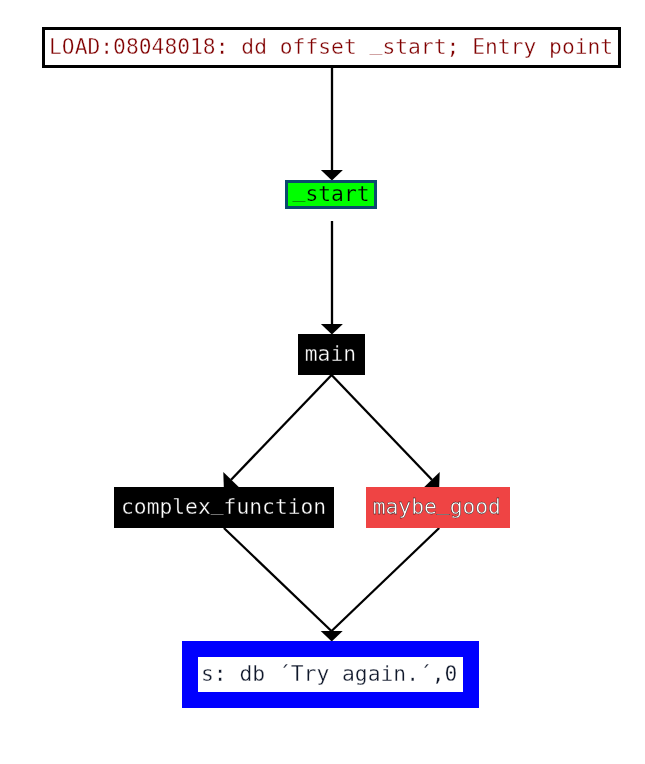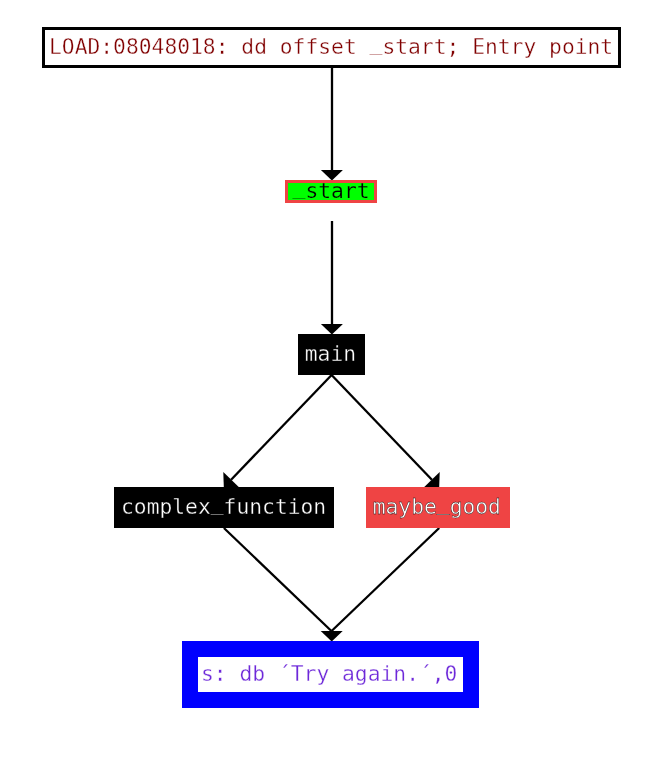--- a/index.html
+++ b/index.html
@@ -5,31 +5,31 @@
 <style>
   html,body{margin:0;padding:0;background:#ffffff;}
   #page{position:relative;width:645px;height:764px;background:#ffffff;overflow:hidden;}
   svg.edges{position:absolute;left:0;top:0;width:645px;height:764px;}
   .node{position:absolute;box-sizing:border-box;display:flex;align-items:center;
         font-family:"DejaVu Sans Mono", monospace;font-size:21.3px;line-height:1;white-space:pre;}
   .node .lbl{display:block;position:relative;top:-1px;transform:translateZ(0);}
   .lbl i.us{font-style:normal;position:relative;top:-4px;}
   #n-entry{left:42px;top:27px;width:579px;height:41px;background:#ffffff;border:3px solid #000000;
            color:#800000;padding-left:4px;-webkit-text-stroke:0.35px #ffffff;}
-  #n-start{left:285px;top:180px;width:92px;height:23px;background:#00ff00;border:3px solid #ef4444;
+  #n-start{left:285px;top:180px;width:92px;height:29px;background:#00ff00;border:3px solid #0c4a6e;
            color:#000000;padding-left:4.6px;-webkit-text-stroke:0.25px #00ff00;}
   #n-main{left:298px;top:334px;width:67px;height:41px;background:#000000;color:#ffffff;
           padding-left:6.8px;-webkit-text-stroke:0.35px #000000;}
   #n-complex{left:114px;top:487px;width:220px;height:41px;background:#000000;color:#ffffff;
           padding-left:7px;-webkit-text-stroke:0.35px #000000;}
   #n-maybe{left:366px;top:487px;width:144px;height:41px;background:#ef4444;color:#ffffff;
           padding-left:6.7px;-webkit-text-stroke:0.35px #000000;}
   #n-string{left:182px;top:641px;width:297px;height:67px;background:#0000ff;}
   #n-string .inner{position:absolute;left:16px;top:16px;width:265px;height:35px;background:#ffffff;
-       display:flex;align-items:center;color:#6d28d9;padding-left:3px;box-sizing:border-box;
+       display:flex;align-items:center;color:#0f172a;padding-left:3px;box-sizing:border-box;
        -webkit-text-stroke:0.3px #ffffff;
        font-family:"DejaVu Sans Mono", monospace;font-size:21.3px;line-height:1;white-space:pre;}
 </style>
 </head>
 <body>
 
 <div id="page">
 
   <svg class="edges" viewBox="0 0 645 764">
     <g stroke="#000000" stroke-width="2.3" fill="#000000">

